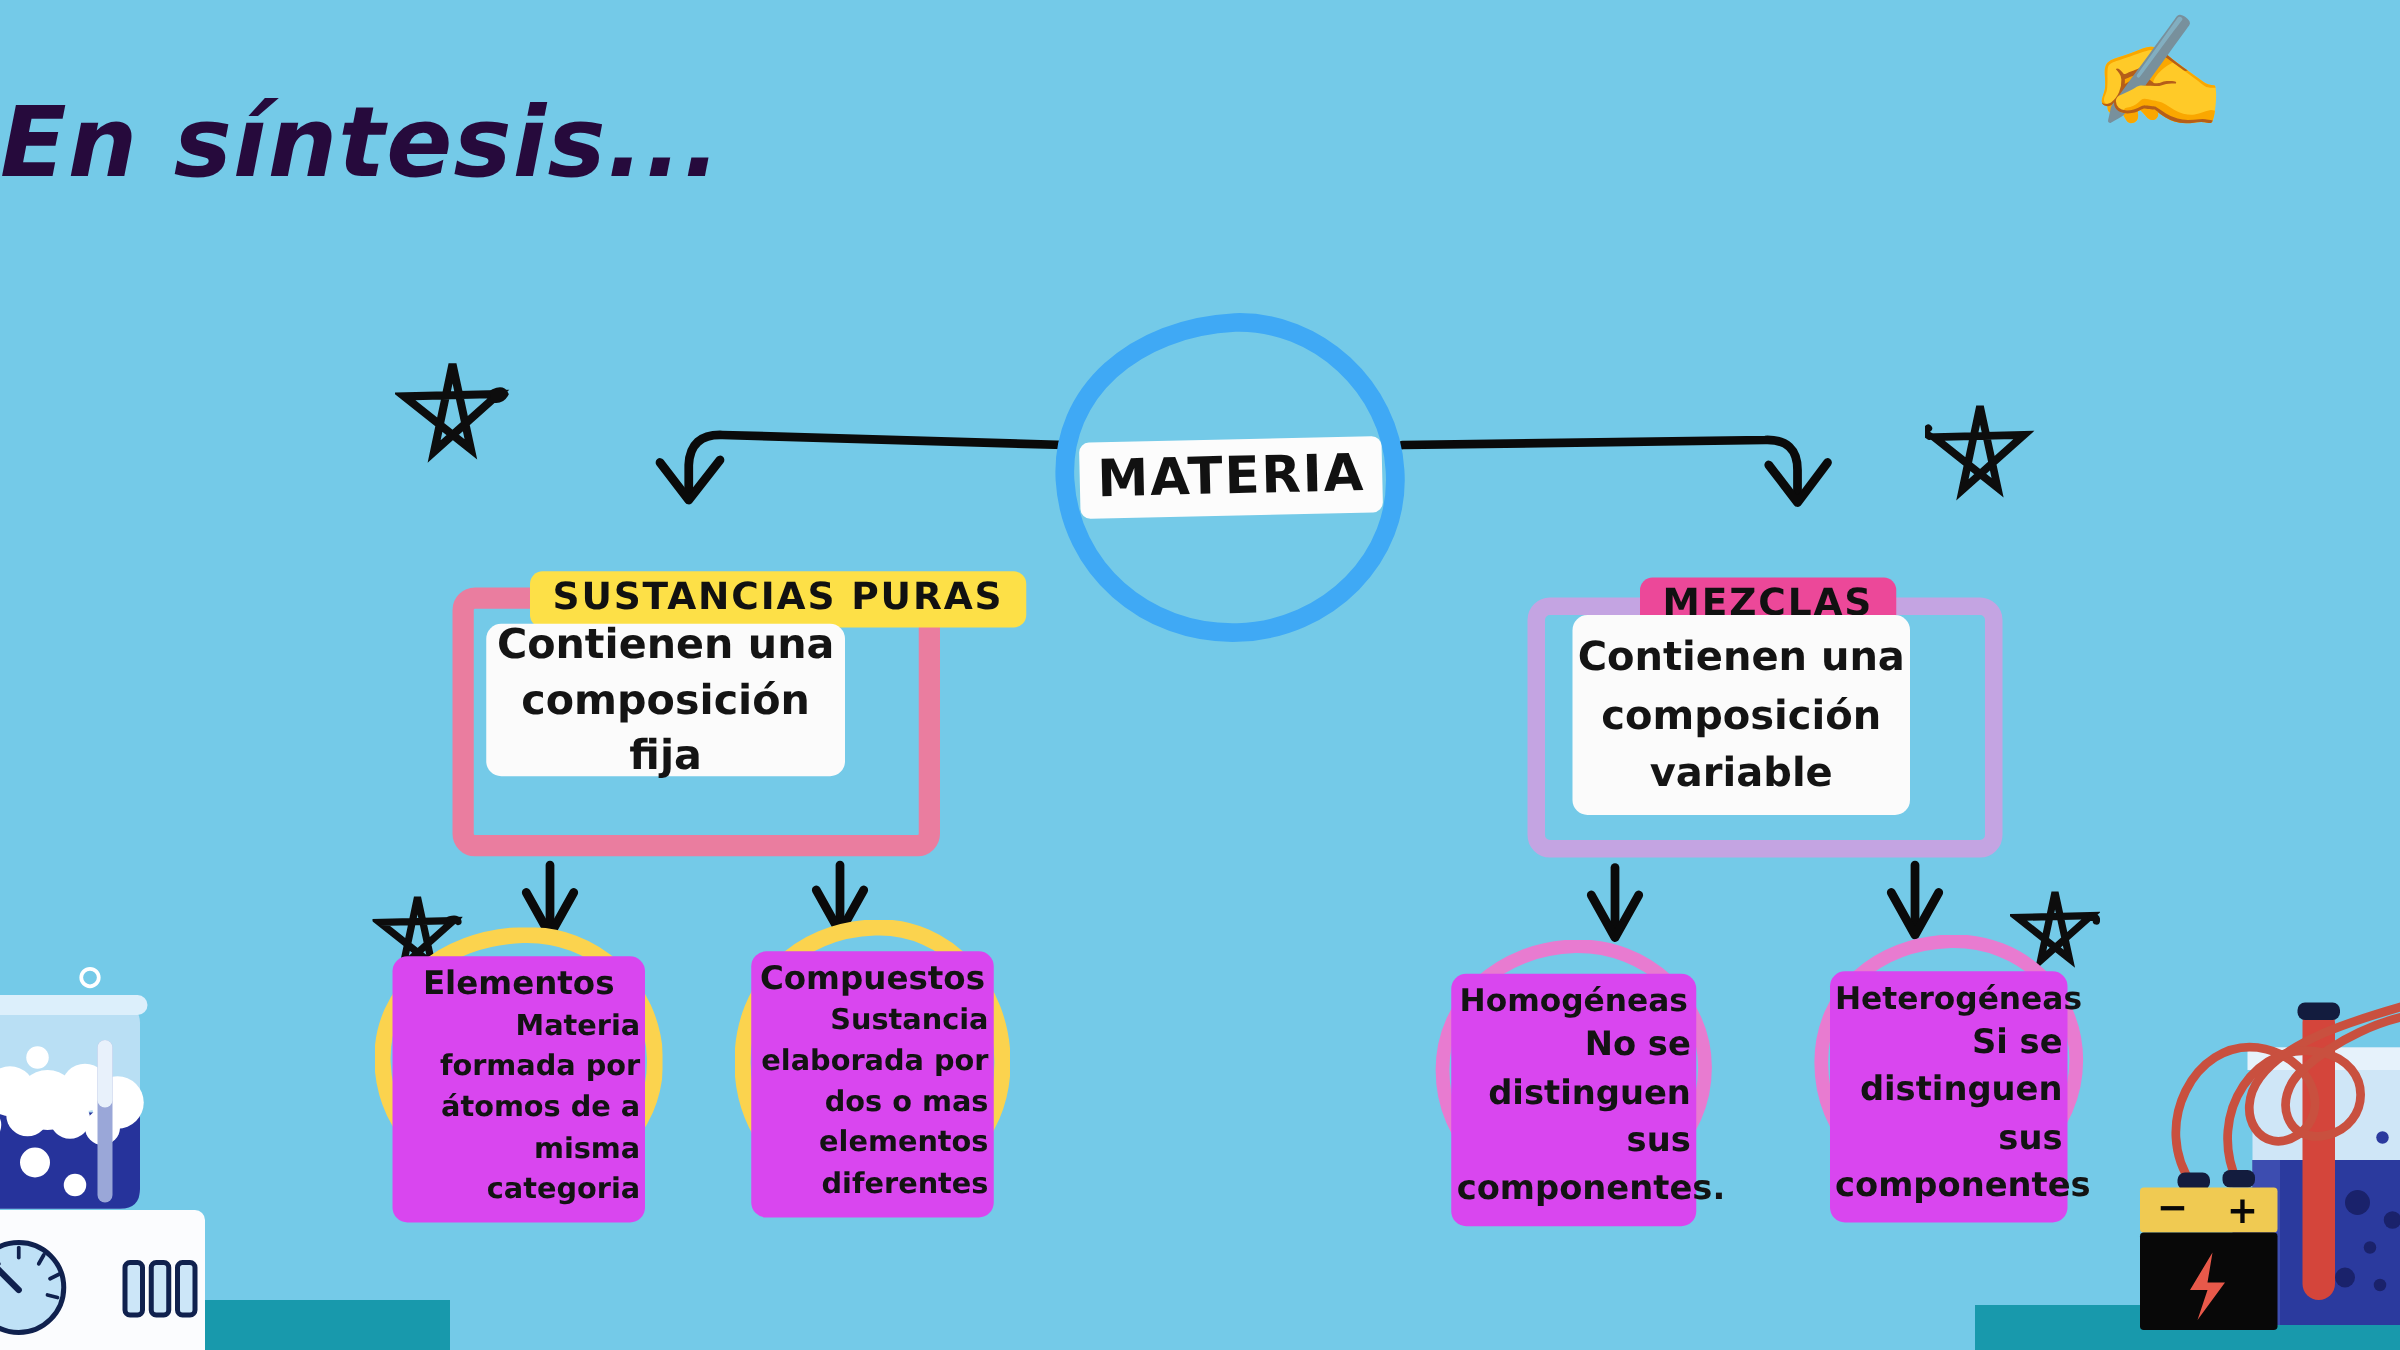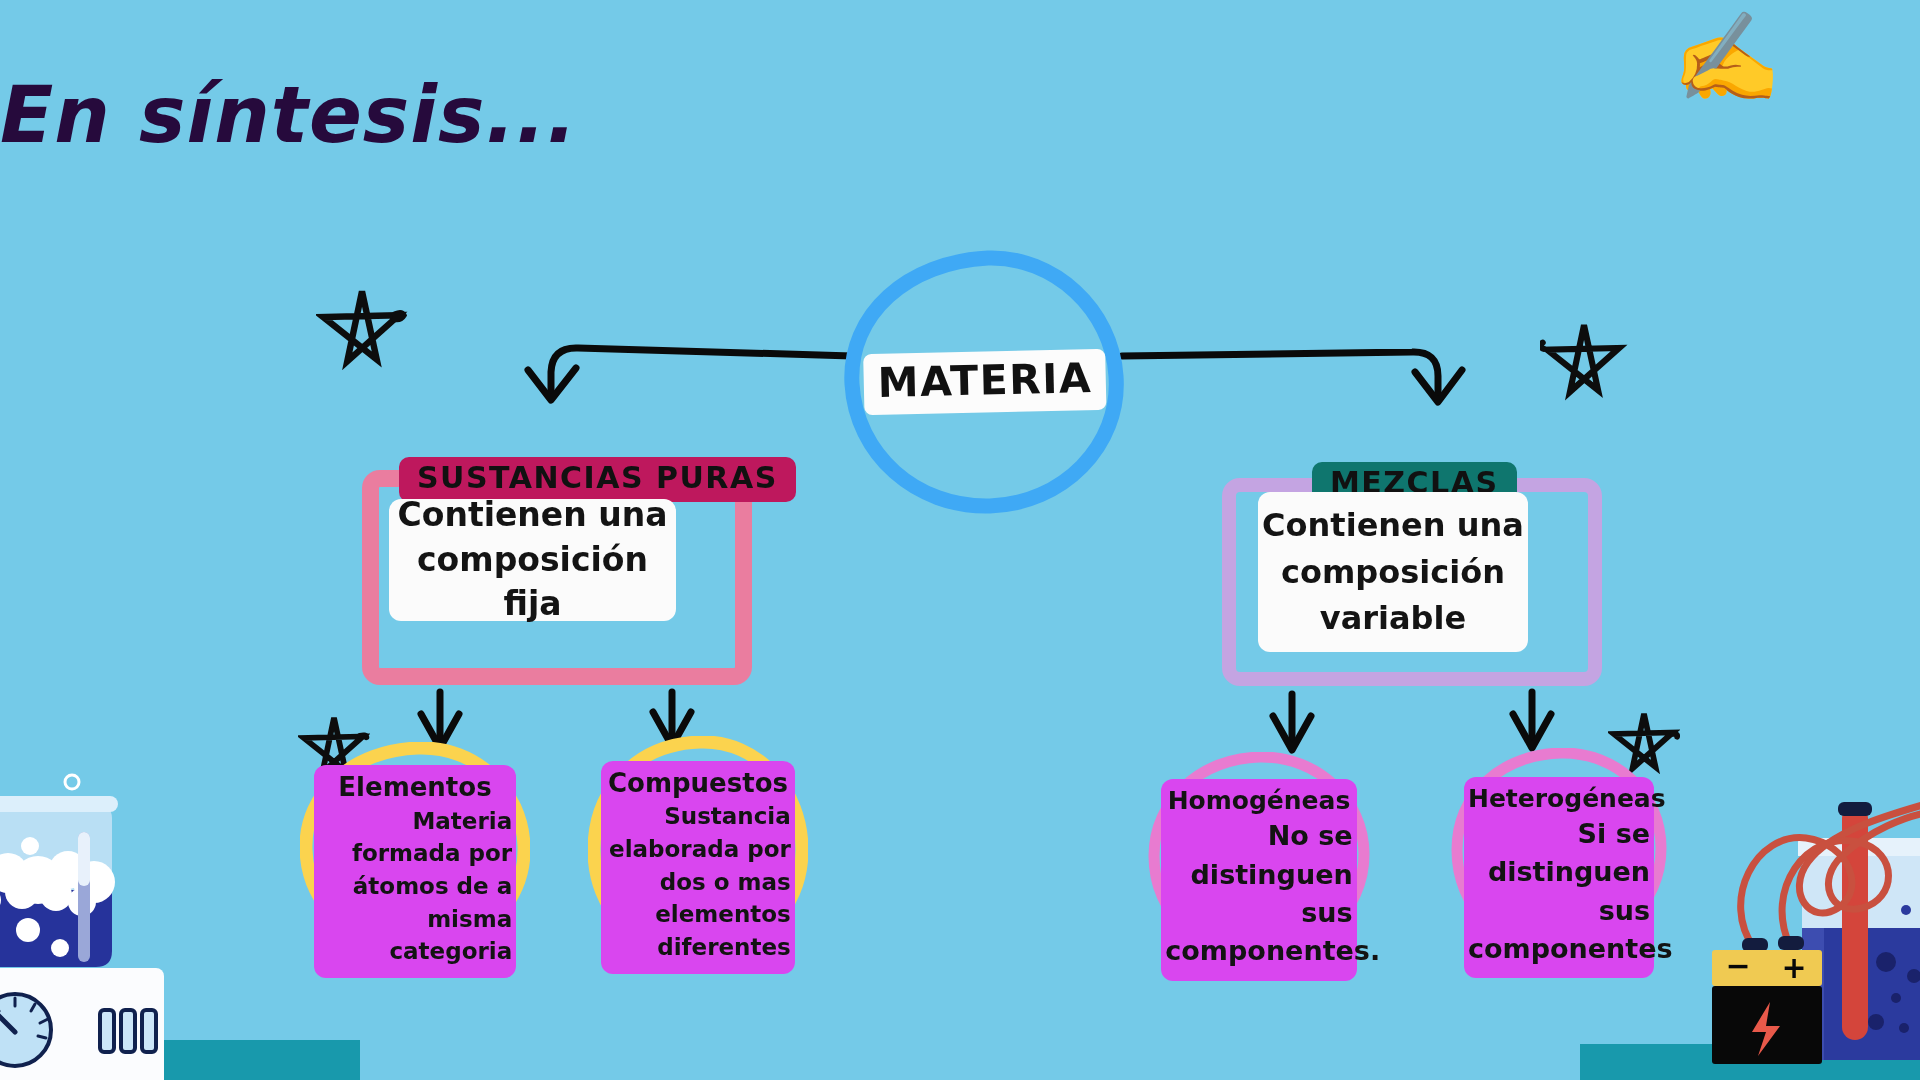--- a/index.html
+++ b/index.html
@@ -94,32 +94,32 @@
     text-align: center;
     display: flex; flex-direction: column;
     align-items: center; justify-content: center;
   }
 
   
   #frame-puras {
     left: 362px; top: 470px; width: 390px; height: 215px;
     border: 17px solid #EA7D9F;
   }
-  #frame-puras .chip { left: 20px; background: #be185d; }
+  #frame-puras .chip { left: 45px; background: #fde047; }
   #frame-puras .body {
     left: 10px; top: 12px; width: 287px; height: 122px;
     font-size: 33px; line-height: 1.35;
   }
 
   
   #frame-mezclas {
     left: 1222px; top: 478px; width: 380px; height: 208px;
     border: 14px solid #C4A4E2;
   }
-  #frame-mezclas .chip { left: 76px; background: #0f766e; }
+  #frame-mezclas .chip { left: 76px; background: #ec4899; }
   #frame-mezclas .body {
     left: 22px; top: 0px; width: 270px; height: 160px;
     font-size: 32px; line-height: 1.45;
   }
 
   
   .leaf {
     position: absolute;
   }
   .leaf .circle { position: absolute; inset: 0; }

